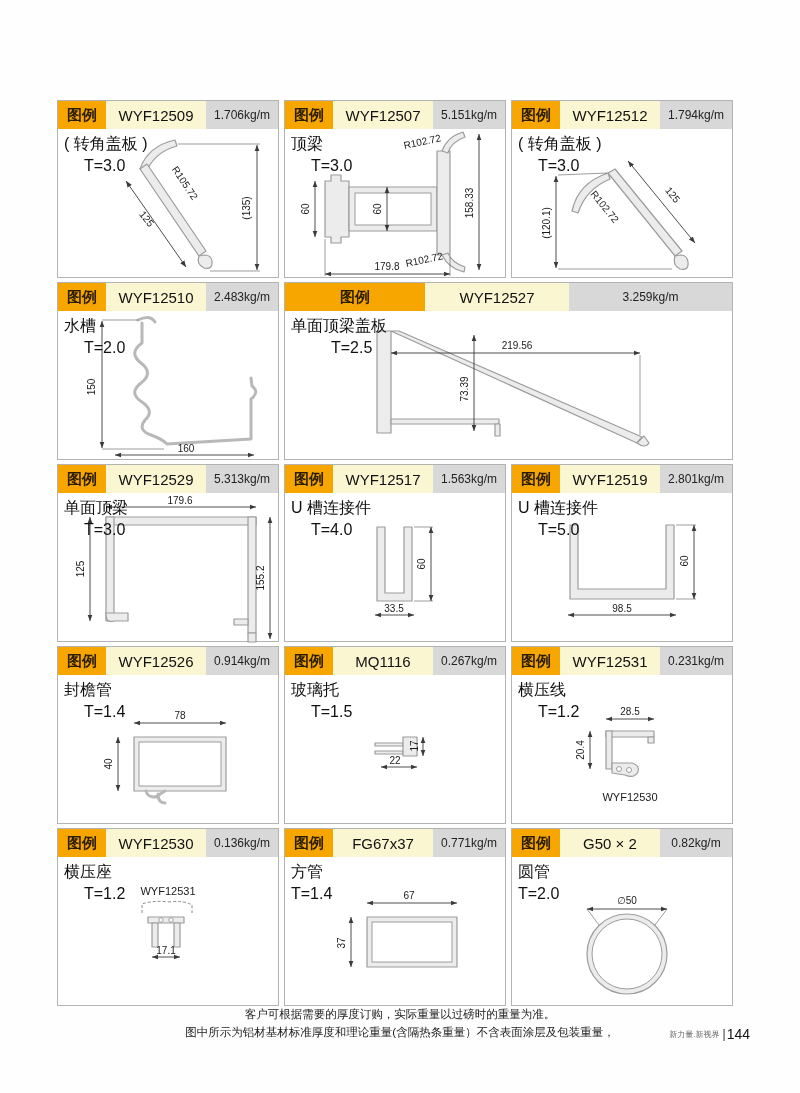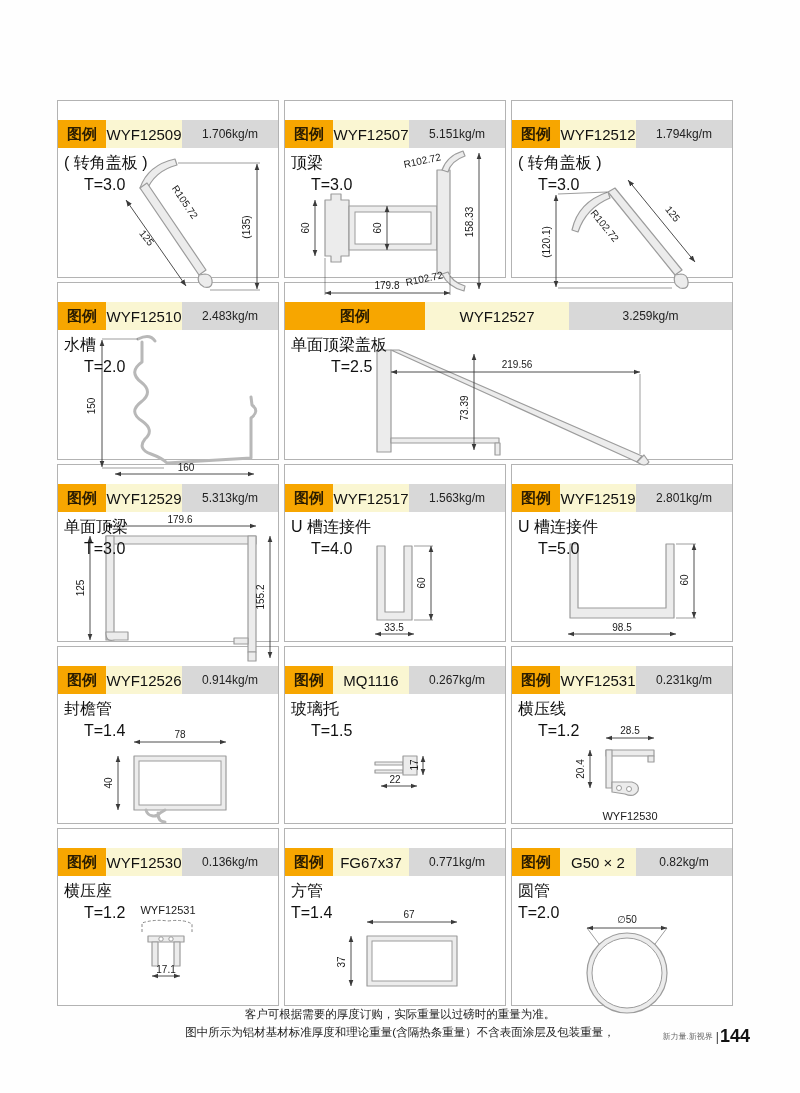--- a/index.html
+++ b/index.html
@@ -2,43 +2,43 @@
 <html><head>
 <meta charset="utf-8">
 <style>
   html,body{margin:0;padding:0;}
   body{background:#ffffff;font-family:"Liberation Sans","DejaVu Sans",sans-serif;}
   .page{position:relative;width:800px;height:1093px;background:#fefefe;overflow:hidden;}
   .grid{position:absolute;left:57px;top:100px;width:676px;}
   .row{display:flex;gap:5px;margin-bottom:4px;}
   .cell{background:#fff;border:1px solid #b3b3b3;box-sizing:border-box;width:222px;height:178px;}
   .cell.wide{width:449px;}
-  .hd{display:flex;height:28px;margin-top:19px;}
+  .hd{display:flex;height:28px;}
   .hleg{background:#f7a600;color:#2b1d00;font-weight:bold;font-size:15px;display:flex;align-items:center;justify-content:center;width:48px;}
-  .hmodel{background:#faf6d2;color:#111;font-size:15px;display:flex;align-items:center;justify-content:center;width:76px;}
+  .hmodel{background:#faf6d2;color:#111;font-size:15px;display:flex;align-items:center;justify-content:center;width:100px;}
   .hweight{background:#d8d8d8;color:#222;font-size:12px;display:flex;align-items:center;justify-content:center;flex:1;}
   .wide .hleg{width:140px;}
   .wide .hmodel{width:144px;}
   .bd{position:relative;height:150px;}
   .lbl{position:absolute;left:6px;top:4px;font-size:16px;color:#111;line-height:1.35;z-index:2;}
   .lbl .t{padding-left:20px;}
   .bd svg{position:absolute;left:0;top:0;}
   .pf{fill:#ececec;stroke:#9c9c9c;stroke-width:1.2;stroke-linejoin:round;}
   .in{fill:#ffffff;stroke:#9c9c9c;stroke-width:1;}
   .pl{fill:none;stroke:#b8b8b8;stroke-width:3;stroke-linecap:round;stroke-linejoin:round;}
   .dim{stroke:#3a3a3a;stroke-width:0.9;}
   .ext{stroke:#3a3a3a;stroke-width:0.5;}
   .dsh{fill:none;stroke:#8a8a8a;stroke-width:1;stroke-dasharray:3,2;}
   text.d{font-size:10px;fill:#1a1a1a;text-anchor:middle;font-family:"Liberation Sans","DejaVu Sans",sans-serif;}
   text.note{font-size:11px;fill:#1a1a1a;text-anchor:middle;font-family:"Liberation Sans","DejaVu Sans",sans-serif;}
   .footer{position:absolute;top:1006px;left:0;width:100%;text-align:center;font-size:11.5px;color:#222;line-height:1.55;}
   .pageno{position:absolute;top:1026px;right:50px;display:flex;align-items:center;justify-content:center;}
   .brand{font-size:8px;color:#666;margin-right:3px;}
   .sep{color:#333;font-size:12px;margin-right:1px;}
-  .num{font-size:18px;font-weight:bold;color:#111;}
+  .num{font-size:14px;font-weight:normal;color:#111;}
 </style>
 </head>
 <body>
 
 <svg width="0" height="0" style="position:absolute" aria-hidden="true">
   <defs>
     <marker id="arr" viewBox="0 0 10 10" refX="9" refY="5" markerWidth="8" markerHeight="8" orient="auto-start-reverse">
       <path d="M0,1.5 L9,5 L0,8.5 Z" fill="#3a3a3a"></path>
     </marker>
   </defs>

